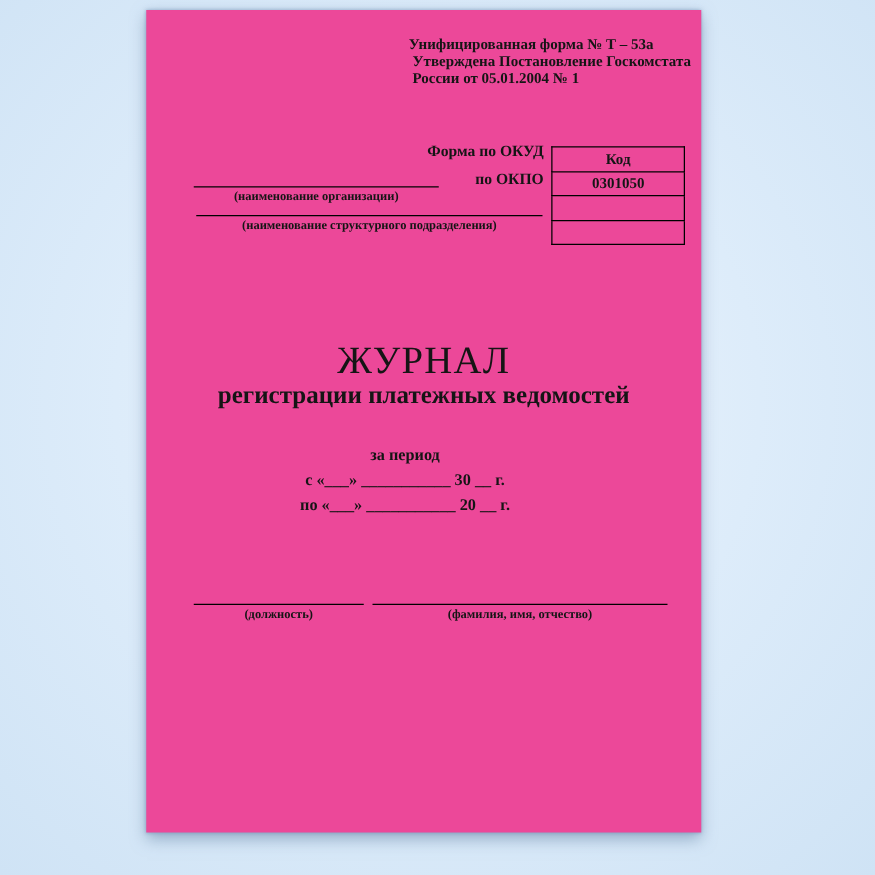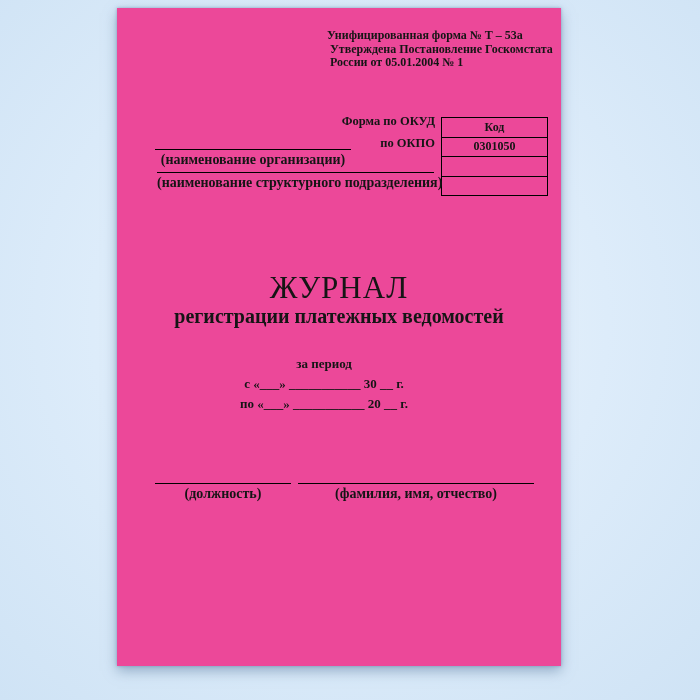--- a/index.html
+++ b/index.html
@@ -80,21 +80,21 @@
   .rule {
     border-bottom: 1px solid #000;
     height: 0;
   }
   .org-line   { left: 38px; top: 141px; width: 196px; }
   .unit-line  { left: 40px; top: 164px; width: 277px; }
   .sig-line-a { left: 38px; top: 475px; width: 136px; }
   .sig-line-b { left: 181px; top: 475px; width: 236px; }
 
   .caption {
-    font-size: 14px;
+    font-size: 10px;
     font-weight: bold;
     text-align: center;
     white-space: nowrap;
   }
   .org-caption  { left: 38px;  top: 144px; width: 196px; }
   .unit-caption { left: 40px;  top: 167px; width: 277px; }
   .sig-caption-a { left: 38px;  top: 478px; width: 136px; }
   .sig-caption-b { left: 181px; top: 478px; width: 236px; }
 
   .doc-title {

